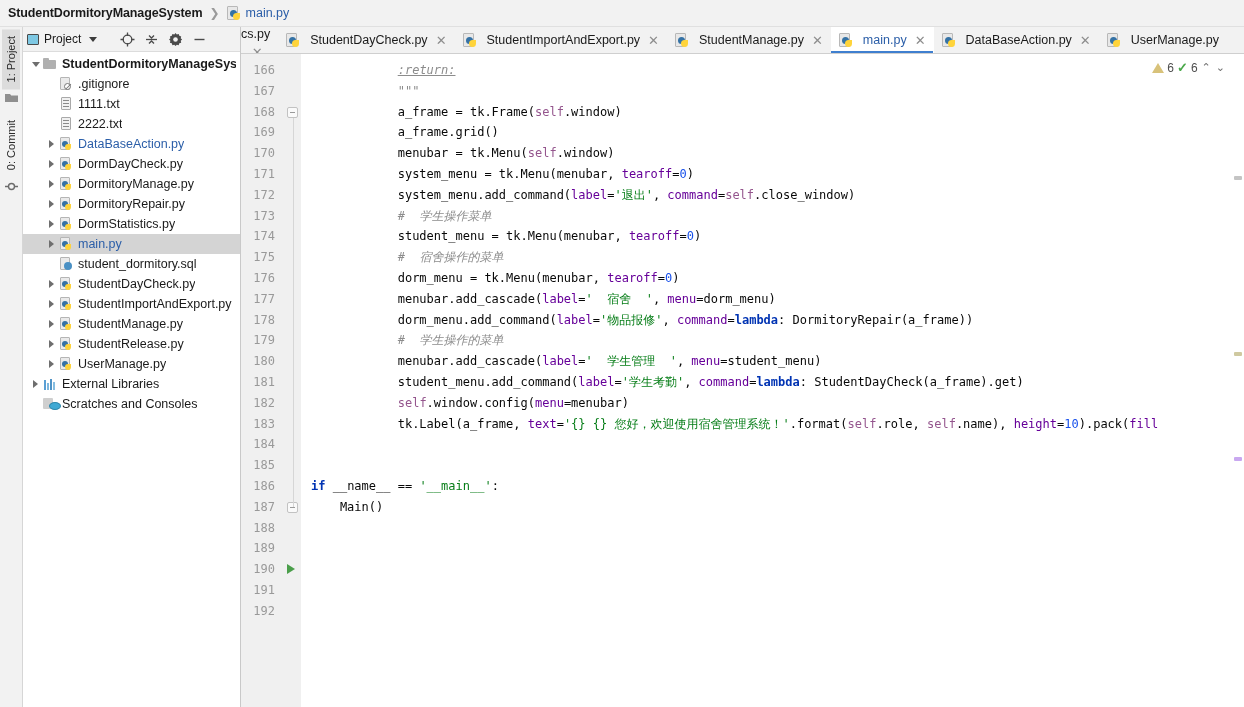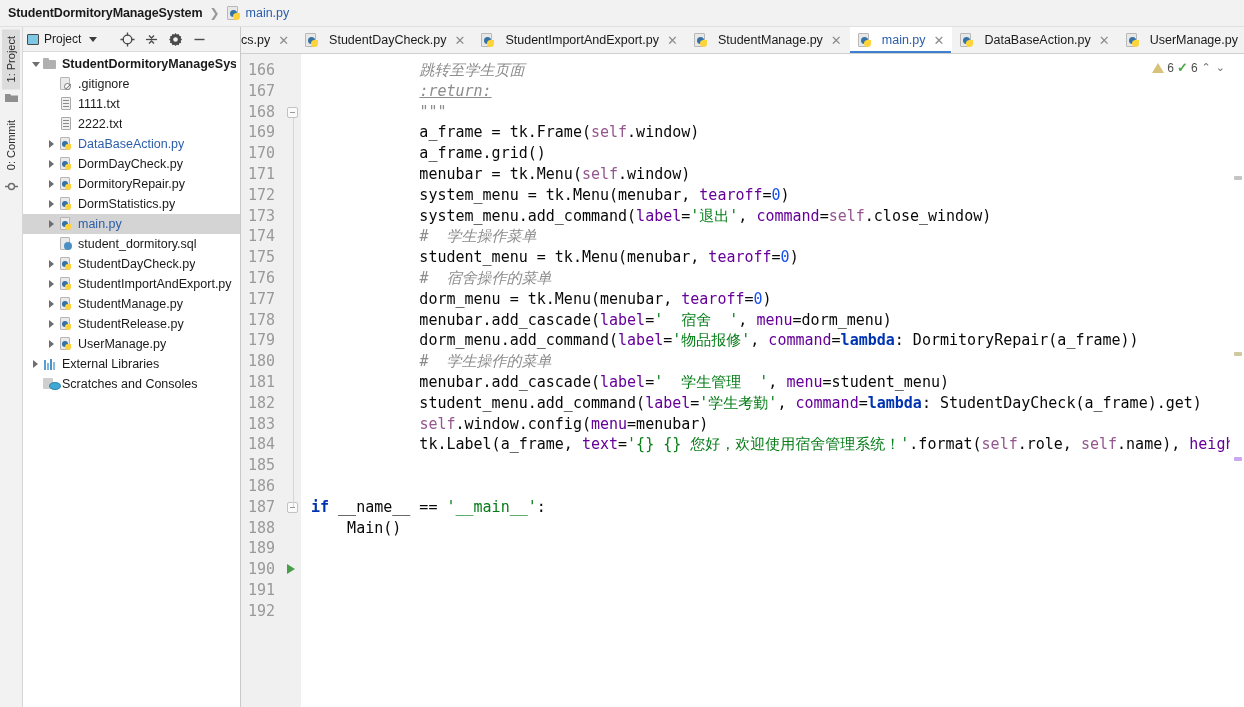--- a/index.html
+++ b/index.html
@@ -128,42 +128,42 @@
     height: 27px; min-height:27px; background:#f2f2f2;
     display:flex; align-items:stretch; border-bottom:1px solid #cfcfcf;
     overflow:hidden; position:relative;
   }
   .tab {
     display:flex; align-items:center; gap:5px;
     padding: 0 7px 0 8px; font-size:12.5px; color:#1a1a1a;
     white-space:nowrap; cursor:default; position:relative;
     border-right: 1px solid transparent;
   }
-  .tab.clipped { padding-left: 0px; }
+  .tab.clipped { padding-left: 0px; flex-direction: column; }
   .tab.active { background:#ffffff; color:#2b5ea8; }
   .tab.active::after {
     content:""; position:absolute; left:0; right:0; bottom:0; height:2px; background:#3f7fcf;
   }
   .tab .tname.blue { color:#2b5ea8; }
   .tab .x {
     color:#8d8d8d; font-size:13px; margin-left:3px; line-height:1;
   }
 
   
   .code-area { flex:1; display:flex; min-height:0; background:#ffffff; position:relative; overflow:hidden; }
   .gutter {
     width:42px; min-width:42px; background:#f0f0f0; text-align:right;
     padding-top:6px; color:#999999;
     font-family:"DejaVu Sans Mono", monospace; font-size:12.5px;
   }
   .runcol { width:18px; min-width:18px; background:#f0f0f0; padding-top:6px; position:relative;}
   .lines { flex:1; padding-top:6px; position:relative; overflow:hidden; }
   .ln, .cl {
     height:20.8px; line-height:20.8px;
-    font-family:"DejaVu Sans Mono", monospace; font-size:15px;
+    font-family:"DejaVu Sans Mono", monospace; font-size:12px;
     white-space:pre;
   }
   .gutter .ln { padding-right:8px; }
   .cl { padding-left:10px; color:#080808; }
 
   
   .c-kw   { color:#0033b3; font-weight:bold; }
   .c-str  { color:#067d17; }
   .c-num  { color:#1750eb; }
   .c-cmt  { color:#8c8c8c; font-style:italic; }
@@ -321,20 +321,29 @@
             <span class="tlabel" style="color: rgb(43, 94, 168);">DataBaseAction.py</span>
           </div>
           <div class="trow" style="padding-left: 22px;">
             <span class="arrow closed"></span>
             <span class="ticon ic-py">
               <span class="s"></span>
               <span class="b"></span>
               <span class="y"></span>
             </span>
             <span class="tlabel" style="color: rgb(26, 26, 26);">DormDayCheck.py</span>
+          </div>
+          <div class="trow" style="padding-left: 22px;">
+            <span class="arrow closed"></span>
+            <span class="ticon ic-py">
+              <span class="s"></span>
+              <span class="b"></span>
+              <span class="y"></span>
+            </span>
+            <span class="tlabel" style="color: rgb(26, 26, 26);">DormitoryManage.py</span>
           </div>
           <div class="trow" style="padding-left: 22px;">
             <span class="arrow closed"></span>
             <span class="ticon ic-py">
               <span class="s"></span>
               <span class="b"></span>
               <span class="y"></span>
             </span>
             <span class="tlabel" style="color: rgb(26, 26, 26);">DormitoryRepair.py</span>
           </div>
@@ -522,21 +531,20 @@
             <div class="ln">191</div>
             <div class="ln">192</div>
           </div>
         <div class="runcol" id="runcol">
             <div class="foldmark" style="top: 52.6px;"></div>
             <div class="foldmark" style="top: 447.8px;"></div>
             <div class="foldline" style="top: 63.6px; height: 389.2px;"></div>
             <div class="runarrow" style="top: 510.2px;"></div>
           </div>
         <div class="lines" id="lines">
-            <div class="cl"><span>            </span><span class="c-doc">跳转至学生页面</span></div>
             <div class="cl"><span>            </span><span class="c-doc-u">:return:</span></div>
             <div class="cl"><span>            </span><span class="c-doc">"""</span></div>
             <div class="cl"><span>            a_frame = tk.Frame(</span><span class="c-self">self</span><span>.window)</span></div>
             <div class="cl"><span>            a_frame.grid()</span></div>
             <div class="cl"><span>            menubar = tk.Menu(</span><span class="c-self">self</span><span>.window)</span></div>
             <div class="cl"><span>            system_menu = tk.Menu(menubar, </span><span class="c-kwarg">tearoff</span><span>=</span><span class="c-num">0</span><span>)</span></div>
             <div class="cl"><span>            system_menu.add_command(</span><span class="c-kwarg">label</span><span>=</span><span class="c-str">'退出'</span><span>, </span><span class="c-kwarg">command</span><span>=</span><span class="c-self">self</span><span>.close_window)</span></div>
             <div class="cl"><span>            </span><span class="c-cmt">#  学生操作菜单</span></div>
             <div class="cl"><span>            student_menu = tk.Menu(menubar, </span><span class="c-kwarg">tearoff</span><span>=</span><span class="c-num">0</span><span>)</span></div>
             <div class="cl"><span>            </span><span class="c-cmt">#  宿舍操作的菜单</span></div>

